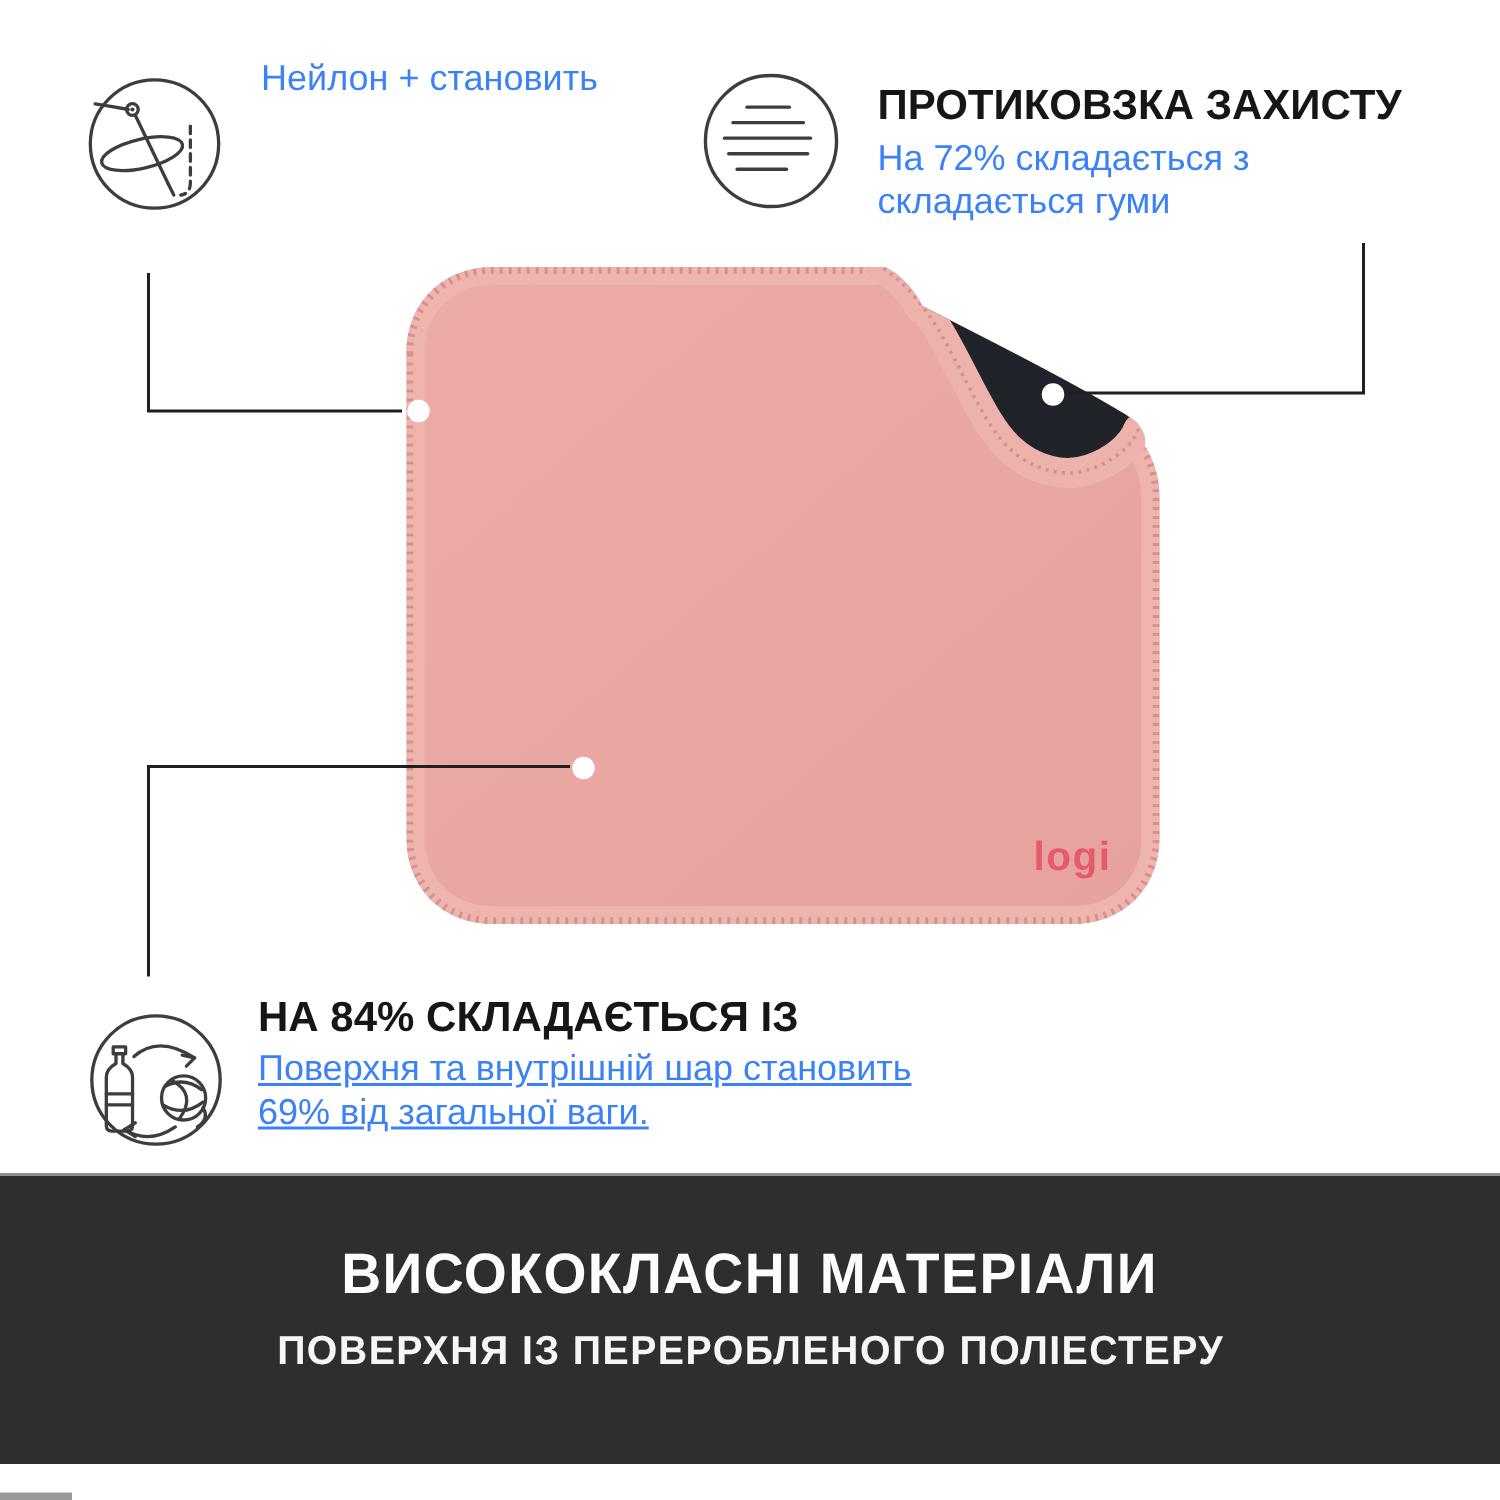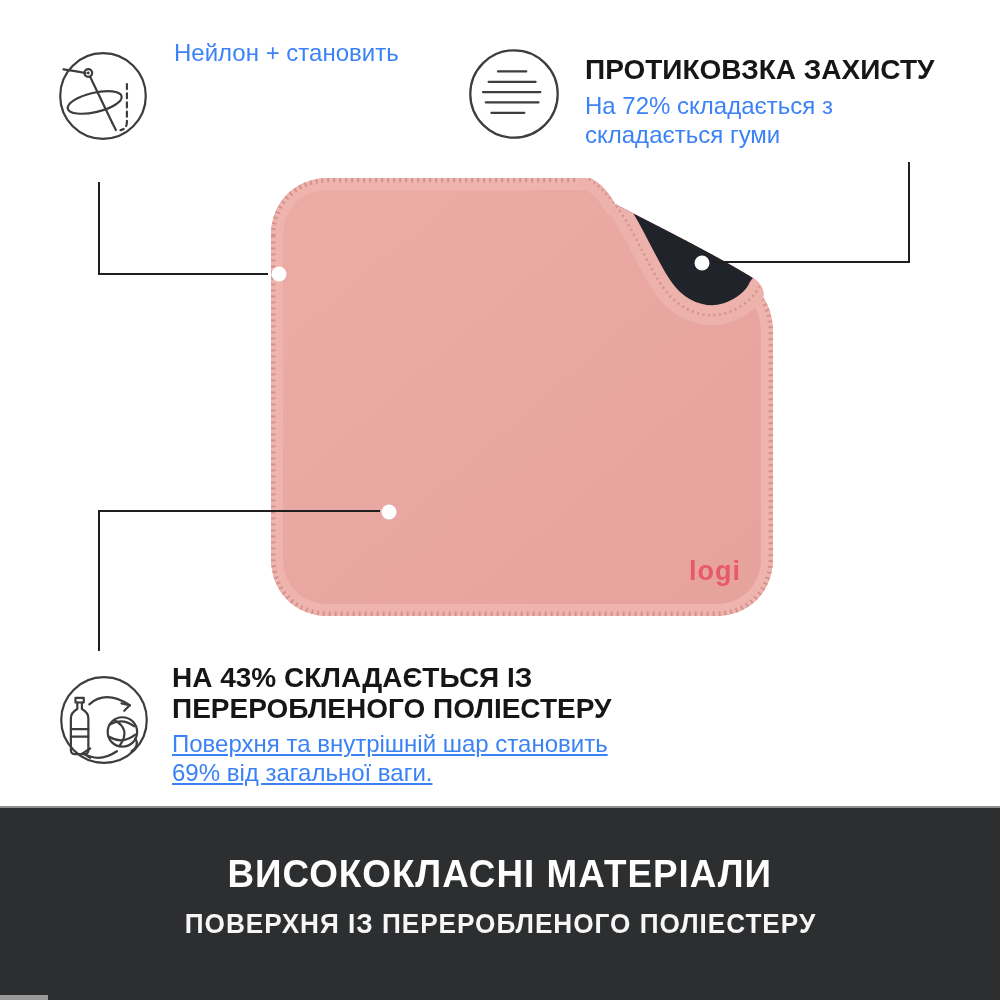--- a/index.html
+++ b/index.html
@@ -9,21 +9,21 @@
   }
   .abs{position:absolute;}
   
   .feature-title{font-weight:bold;font-size:28px;line-height:31px;color:#161616;letter-spacing:0;}
   .feature-desc{font-weight:normal;font-size:24px;line-height:29px;color:#3b82f6;}
   .icon-circle svg{display:block;}
   .icn{stroke:#3d3d3d;fill:none;stroke-width:2.4;stroke-linecap:round;stroke-linejoin:round;}
   .icn-fill{fill:#3d3d3d;stroke:none;}
   
   .banner{
-    position:absolute;left:0;top:806px;width:1000px;height:194px;background:#2c2e30;
+    position:absolute;left:0;top:782px;width:1000px;height:194px;background:#2c2e30;
     border-top:2px solid #8f8f8f;box-sizing:border-box;
     display:flex;flex-direction:column;align-items:center;justify-content:center;
     padding-bottom:16px;gap:13px;
   }
   .banner-title{color:#fdfdfd;font-weight:bold;font-size:38px;letter-spacing:1px;transform:scaleX(0.97);}
   .banner-subtitle{color:#f6f6f6;font-weight:bold;font-size:27px;letter-spacing:1px;transform:scaleX(0.97);}
   .corner-artifact{position:absolute;left:0;top:995px;width:48px;height:5px;background:#9a9a9a;}
 </style>
 </head>
 <body>
@@ -128,22 +128,21 @@
       <path class="icn" d="M61,50 Q80,60 67,78" stroke-width="1.8"></path>
       <path class="icn" d="M84,70 Q89,78 80,84" stroke-width="1.8"></path>
       <path class="icn" d="M34,33 Q52,17 78,34" stroke-width="2.2"></path>
       <path class="icn" d="M78,34 L69,32 M78,34 L72,40" stroke-width="2.2"></path>
       <path class="icn" d="M64,84 Q45,97 27,86" stroke-width="2.2"></path>
       <path class="icn" d="M27,86 L35,81 M27,86 L35,91" stroke-width="2.2"></path>
     </svg>
   </div>
   <div class="abs" style="left:172px;top:662px;width:560px;">
     <div class="feature-title">
-      <div>НА 43% СКЛАДАЄТЬСЯ ІЗ</div>
-      <div>ПЕРЕРОБЛЕНОГО ПОЛІЕСТЕРУ</div>
+      <div>НА 84% СКЛАДАЄТЬСЯ ІЗ</div>
     </div>
     <div class="feature-desc" style="margin-top:5px;text-decoration:underline;">
       <div>Поверхня та внутрішній шар становить</div>
       <div>69% від загальної ваги.</div>
     </div>
   </div>
 
   <div class="banner">
     <div class="banner-title">ВИСОКОКЛАСНІ МАТЕРІАЛИ</div>
     <div class="banner-subtitle">ПОВЕРХНЯ ІЗ ПЕРЕРОБЛЕНОГО ПОЛІЕСТЕРУ</div>

